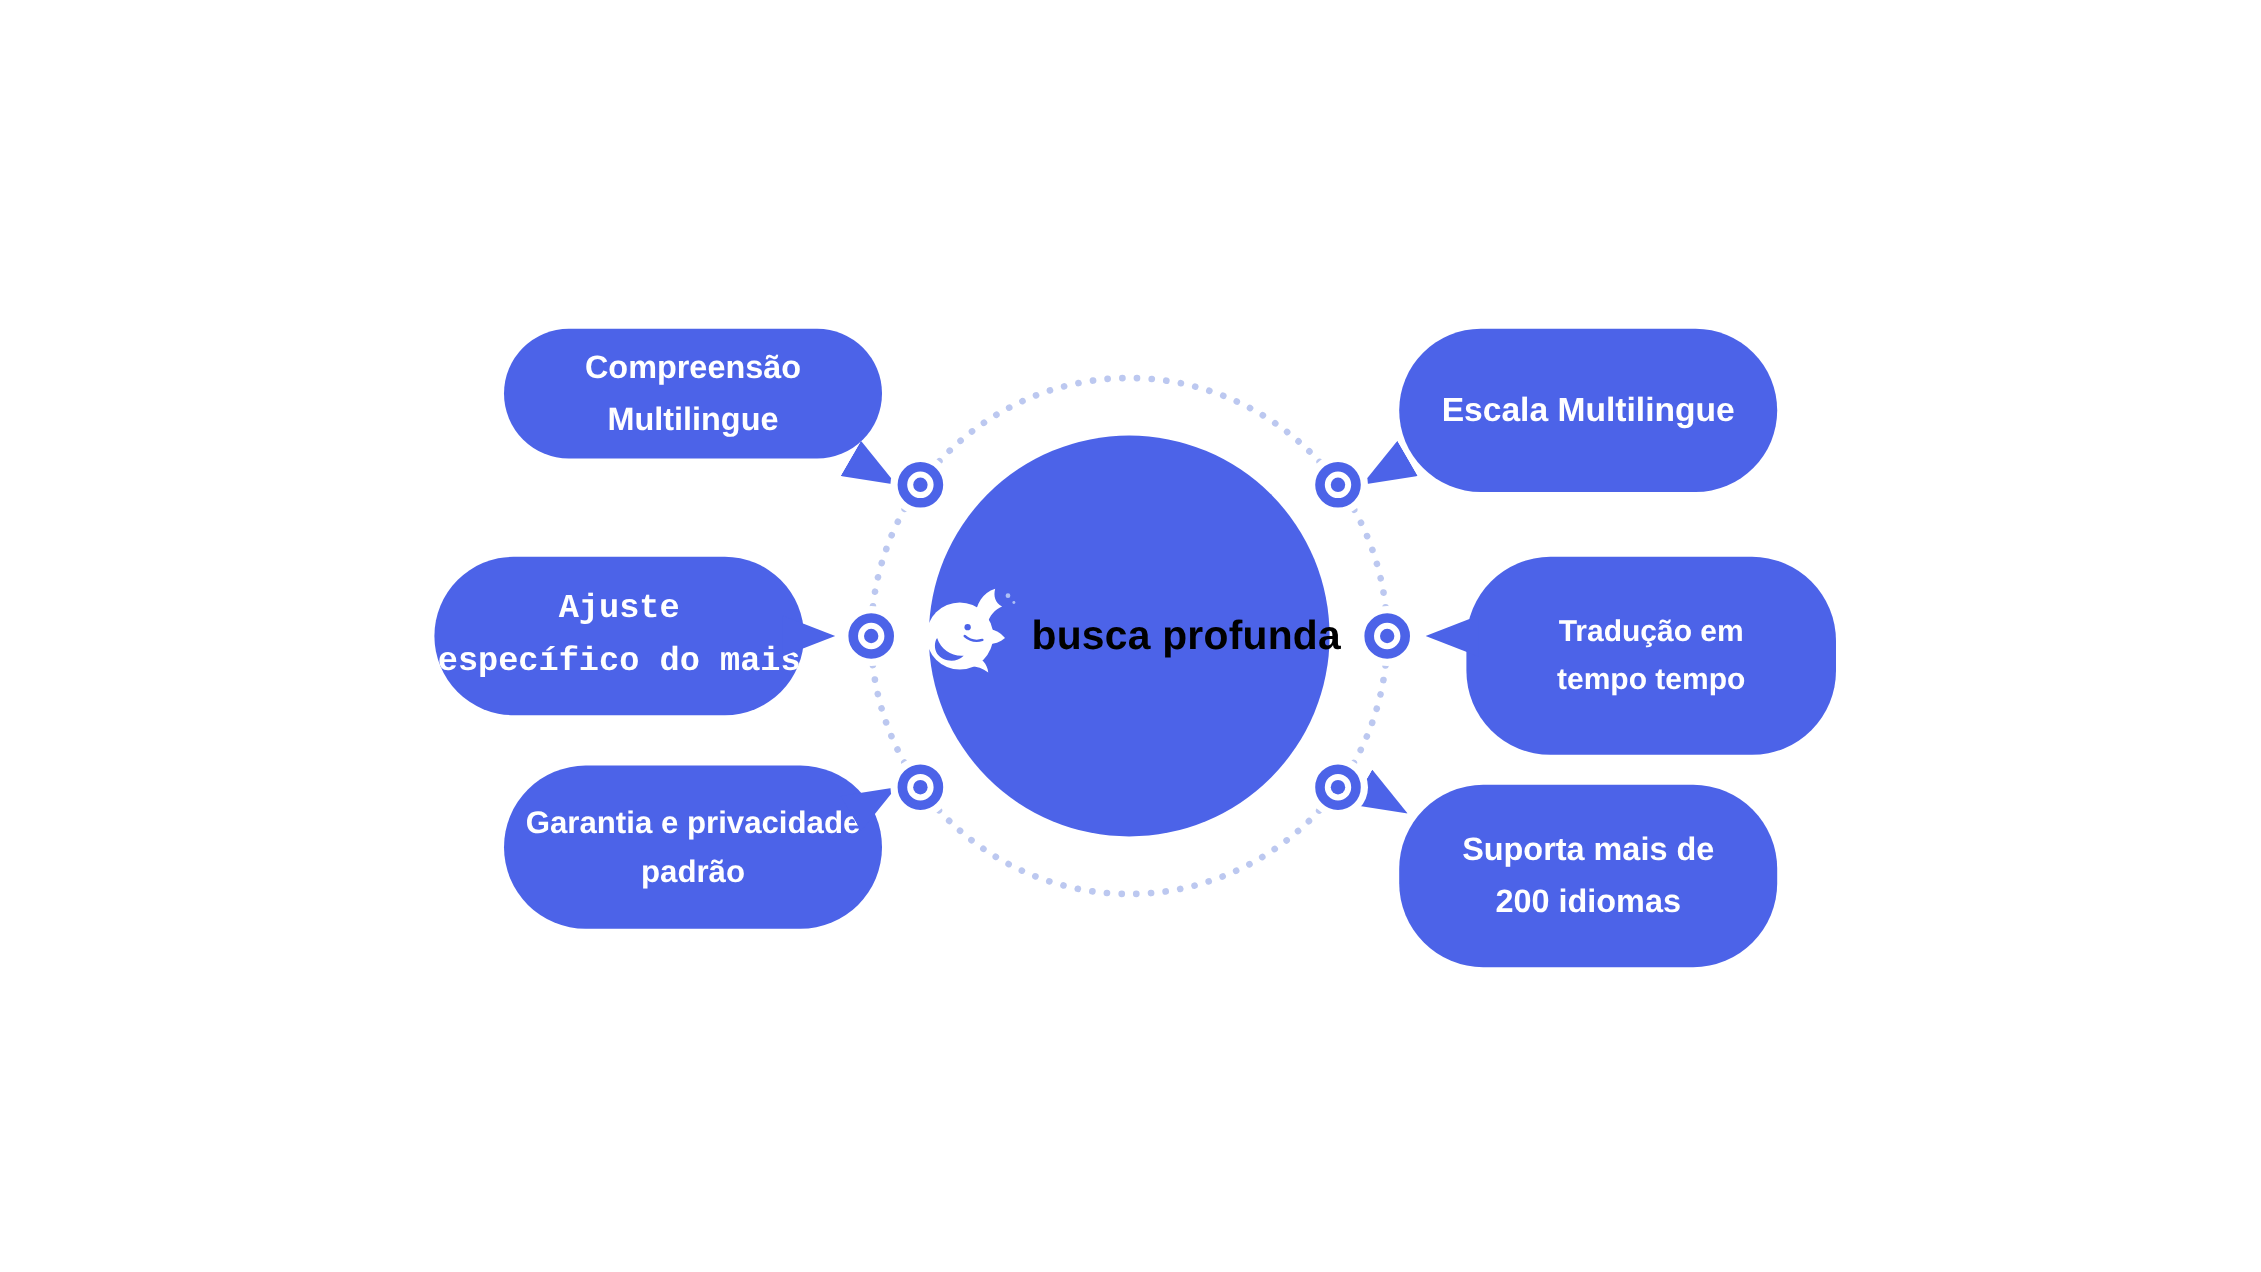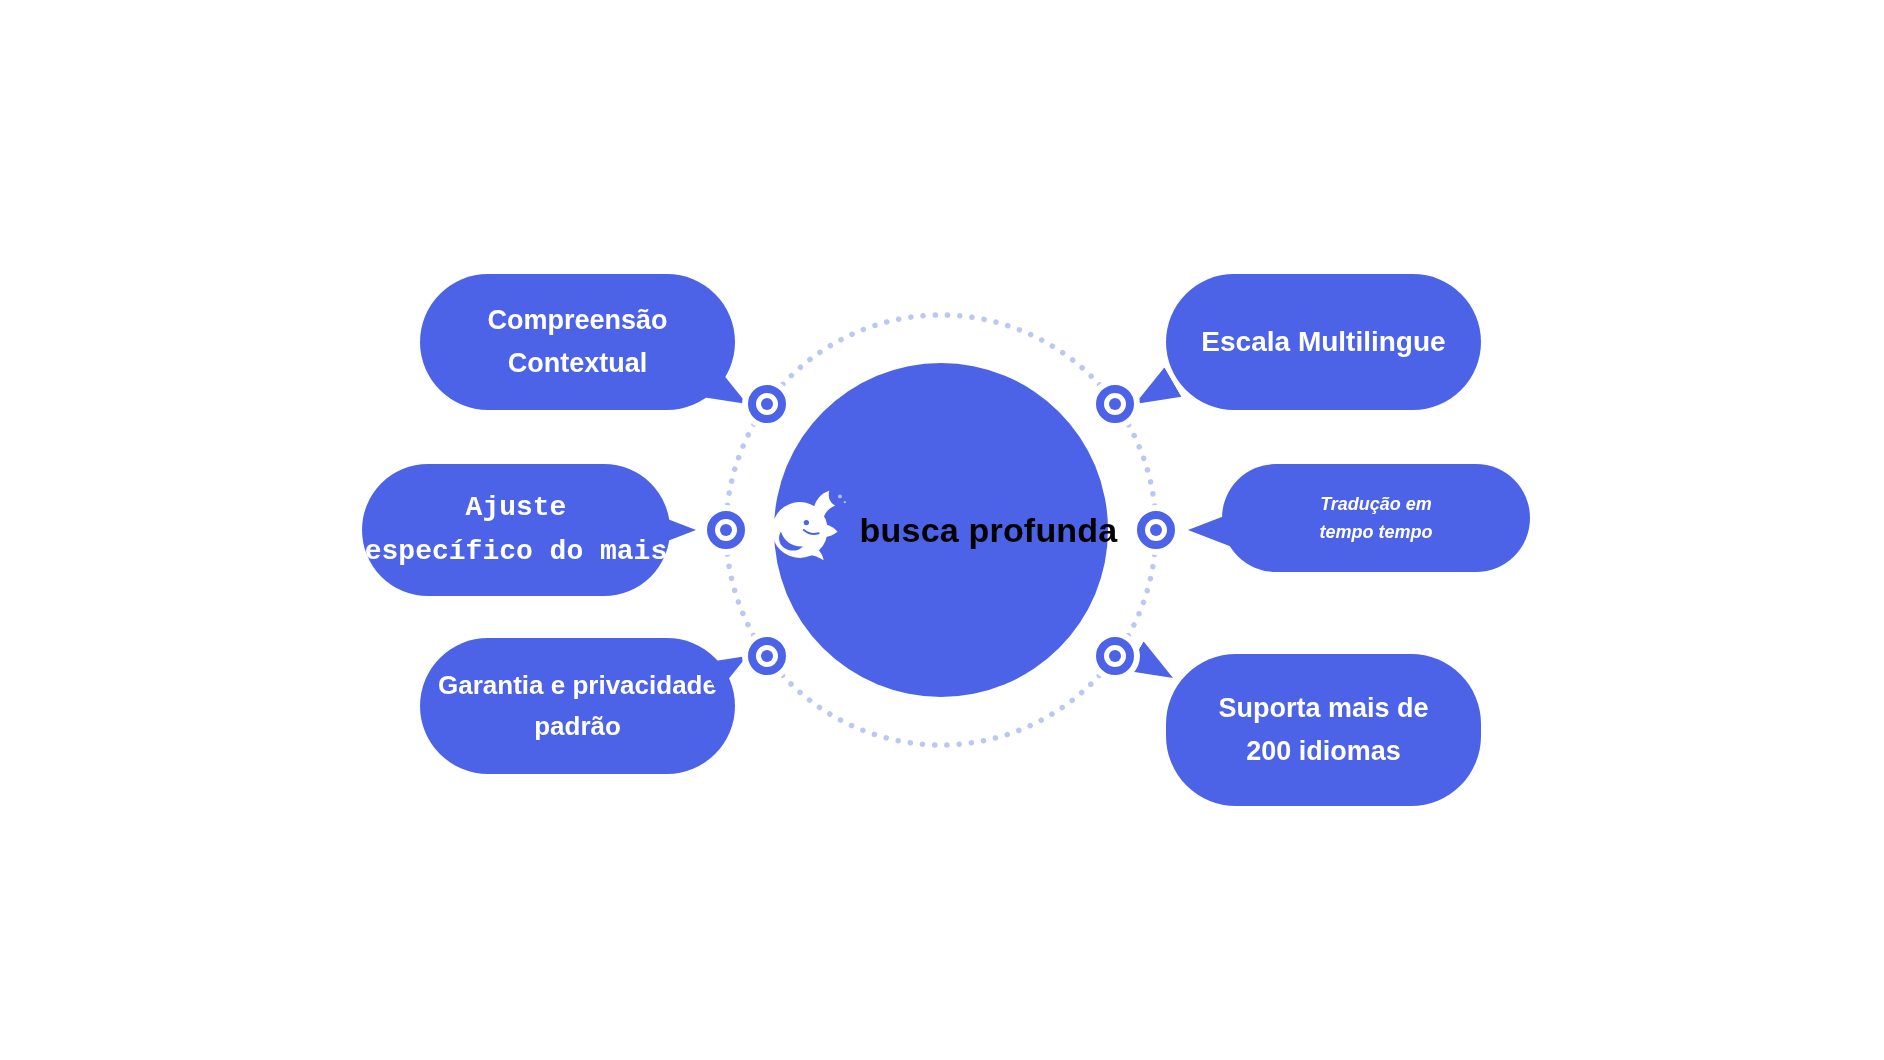--- a/index.html
+++ b/index.html
@@ -29,25 +29,25 @@
   }
   .tail.left{clip-path:polygon(100% 0, 0 50%, 100% 100%);}
   
   .target{
     position:absolute;width:38px;height:38px;border-radius:50%;
     border:8px solid #4C63E8;background:#ffffff;box-sizing:border-box;
     box-shadow:0 0 0 6px #ffffff;display:flex;align-items:center;justify-content:center;
   }
   .target .dot{width:12px;height:12px;border-radius:50%;background:#4C63E8;}
   
-  #b1{left:420px;top:274px;width:315px;height:136px;font-size:27px;}
+  #b1{left:420px;top:274px;width:315px;height:108px;font-size:27px;}
   #b2{left:362px;top:464px;width:308px;height:132px;font-size:28px;font-family:Liberation Mono, monospace;}
   #b3{left:420px;top:638px;width:315px;height:136px;font-size:26px;}
   #b4{left:1166px;top:274px;width:315px;height:136px;font-size:28px;text-align:center;}
-  #b5{left:1222px;top:464px;width:308px;height:108px;font-size:18px;font-style:italic;}
+  #b5{left:1222px;top:464px;width:308px;height:165px;font-size:25px;}
   #b6{left:1166px;top:654px;width:315px;height:152px;font-size:27px;}
   #t1{left:706px;top:376px;transform:rotate(30deg);}
   #t2{left:652px;top:513px;}
   #t3{left:706px;top:650px;transform:rotate(-30deg);}
   #t4{left:1132px;top:376px;transform:rotate(150deg);}
   #t5{left:1188px;top:513px;}
   #t6{left:1132px;top:650px;transform:rotate(-150deg);}
   #tl{left:748px;top:385px;} #ml{left:707px;top:511px;} #bl{left:748px;top:637px;}
   #tr{left:1096px;top:385px;} #mr{left:1137px;top:511px;} #br{left:1096px;top:637px;}
 </style>
@@ -78,21 +78,21 @@
       <path d="M 45 50 Q 53 57 63 54" fill="none" stroke="#4C63E8" stroke-width="2.4" stroke-linecap="round"></path>
 
       <circle cx="89" cy="9" r="2.4" fill="#AFC0F5"></circle>
       <circle cx="95" cy="16" r="1.5" fill="#AFC0F5"></circle>
     </svg>
     <div class="center-label">busca profunda</div>
   </div>
 
   <div id="b1" class="bubble">
     <span class="line">Compreensão</span>
-    <span class="line">Contextual</span>
+    <span class="line">Multilingue</span>
   </div>
   <div id="t1" class="tail"></div>
 
   <div id="b2" class="bubble">
     <span class="line">Ajuste</span>
     <span class="line">específico do mais</span>
   </div>
   <div id="t2" class="tail"></div>
 
   <div id="b3" class="bubble">

